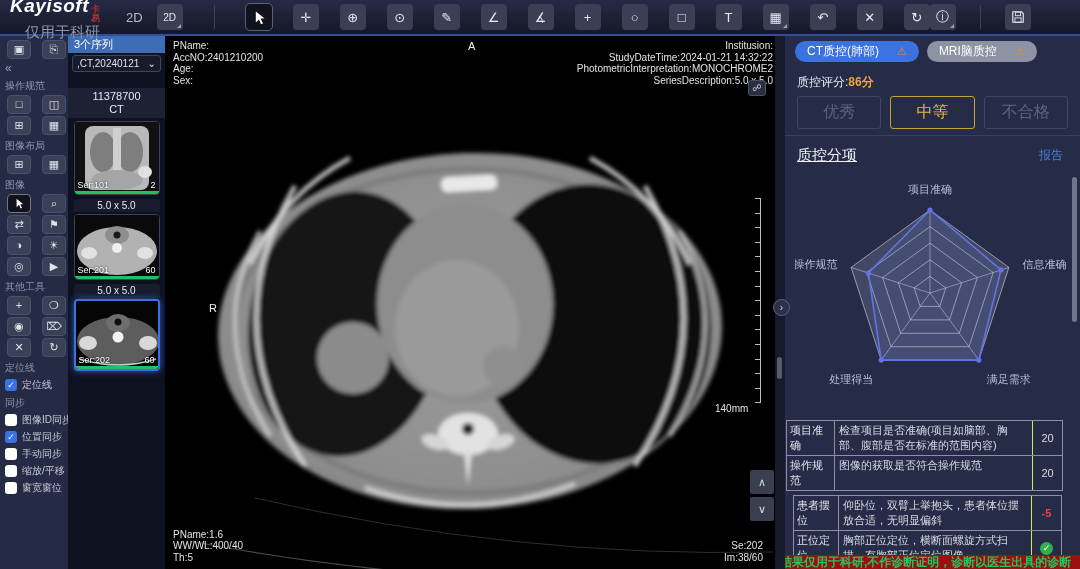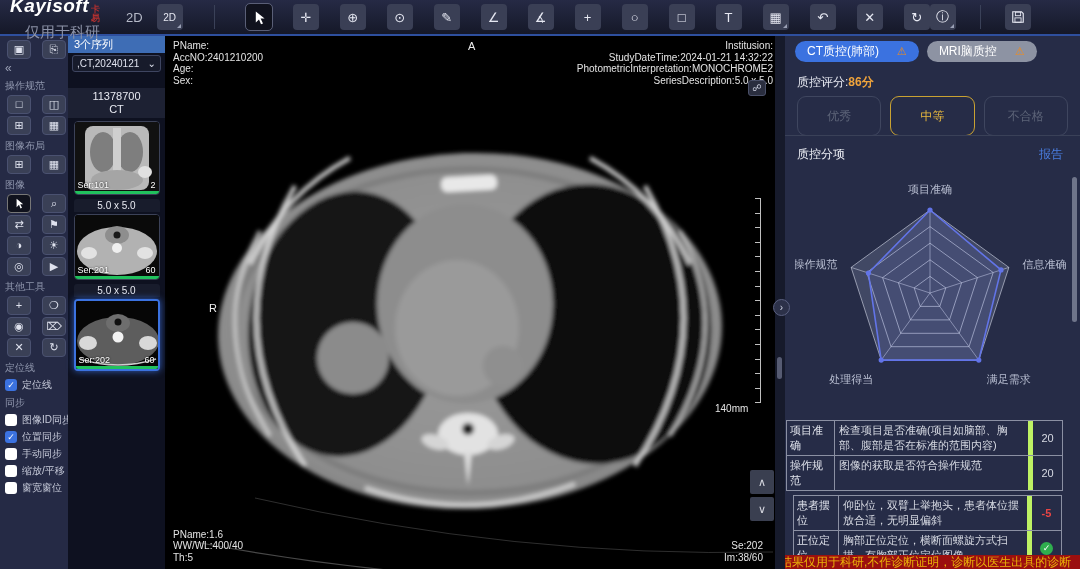--- a/index.html
+++ b/index.html
@@ -56,40 +56,40 @@
   
   .qcpanel{position:absolute;left:785px;top:36px;width:295px;height:533px;background:#262c47;color:#d7dae3;z-index:5;overflow:hidden;}
   .tabs{position:absolute;left:10px;top:5px;display:flex;gap:8px;}
   .tab{height:21px;border-radius:11px;padding:0 12px;font-size:12px;display:flex;align-items:center;gap:18px;border:none;color:#fff;}
   .tab.active{background:#3b72e0;}
   .tab.inactive{background:#8d93a3;}
   .warn{color:#f08c1e;font-size:11px;}
   .scorerow{position:absolute;left:12px;top:38px;font-size:12px;color:#e8eaf2;}
   .scoreval{color:#f0a43c;font-weight:bold;}
   .grades{position:absolute;left:12px;top:60px;width:271px;display:flex;gap:9px;}
-  .grade{flex:1;height:40px;border:1px solid #3f465f;border-radius:9px;background:transparent;color:#5d6478;font-size:12px;display:flex;align-items:center;justify-content:center;}
+  .grade{flex:1;height:33px;border:1px solid #3f465f;border-radius:3px;background:transparent;color:#5d6478;font-size:16px;display:flex;align-items:center;justify-content:center;}
   .grade.selected{border-color:#c9a232;color:#e8b83d;}
   .qcdivider{position:absolute;left:0;top:99px;width:295px;border-top:1px solid #3a4158;}
   .secthead{position:absolute;left:12px;top:110px;width:266px;display:flex;justify-content:space-between;align-items:center;}
-  .secttitle{font-size:12px;color:#eef0f6;}
+  .secttitle{font-size:15px;color:#eef0f6;text-decoration:underline;}
   .reportlink{font-size:12px;color:#4a7de0;background:none;border:none;padding:0;}
   #radar{position:absolute;left:10px;top:128px;}
   .qctable{position:absolute;left:1px;top:384px;width:277px;font-size:11px;color:#d7dae3;}
   .trow{display:flex;border:1px solid #8b90a3;border-top:none;}
   .trow.first{border-top:1px solid #8b90a3;}
   .c-name{width:48px;padding:2px 3px;border-right:1px solid #8b90a3;color:#e0e3ec;flex:none;}
-  .c-desc{flex:1;padding:2px 4px;border-right:5px solid #bef264;line-height:14.5px;}
+  .c-desc{flex:1;padding:2px 4px;border-right:1px solid #bef264;line-height:14.5px;}
   .c-score{width:29px;display:flex;align-items:center;justify-content:center;flex:none;}
   .subtable{margin-left:7px;width:269px;margin-top:4px;}
   .subtable .c-name{width:45px;}
   .okdot{width:13px;height:13px;border-radius:50%;background:#2fae4e;color:#fff;font-size:9px;line-height:13px;text-align:center;}
   .penalty{color:#e84545;font-weight:bold;}
   .panelscroll{position:absolute;right:3px;top:141px;width:5px;height:145px;background:#7d8296;border-radius:3px;opacity:.85;}
   .banner{position:absolute;left:0;bottom:0;width:295px;height:14px;background:#9b0f0f;overflow:hidden;display:flex;align-items:center;z-index:9;}
-  .banner span{color:#eab308;font-weight:normal;font-size:12px;white-space:nowrap;margin-left:-5px;}
+  .banner span{color:#22c55e;font-weight:bold;font-size:12px;white-space:nowrap;margin-left:-5px;}
 </style>
 </head>
 <body>
 
 <div class="topbar">
   <div class="logo">
     <div class="logo-row">
       <span class="logo-main">Kayisoft</span>
       <span class="logo-mark">卡易</span>
     </div>

